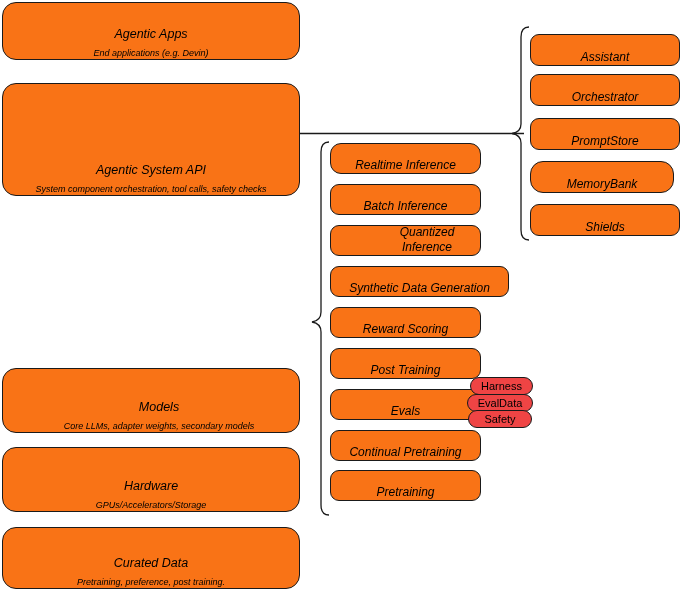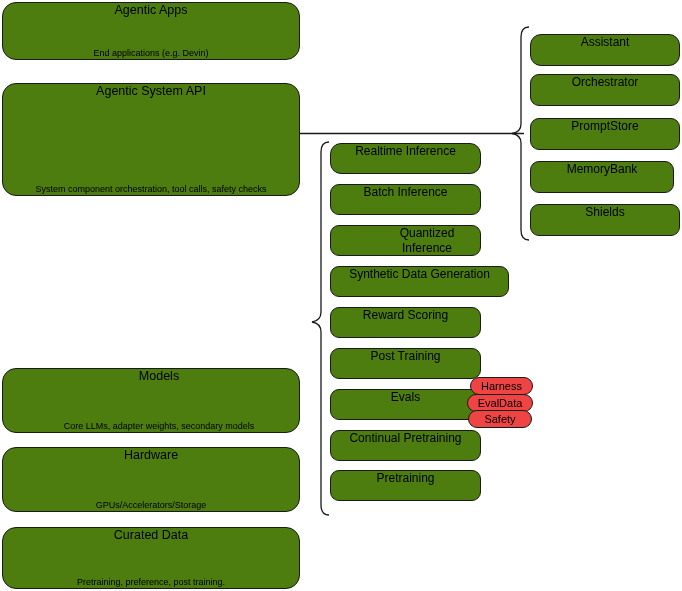--- a/index.html
+++ b/index.html
@@ -18,27 +18,28 @@
   #canvas {
     position: absolute;
     left: 0; top: 0;
     width: 682px;
     height: 591px;
   }
   .box {
     position: absolute;
     box-sizing: border-box;
     border: 1.3px solid #1a1a1a;
-    background: #4d7c0f;
+    background: #f97316;
     display: flex;
     flex-direction: column;
     align-items: center;
-    justify-content: space-between;
+    justify-content: flex-end;
     text-align: center;
     line-height: 1.25;
+    font-style: italic;
   }
   .box-lg {
     border-radius: 14px;
   }
   .box-sm {
     border-radius: 9px;
   }
   .box-title {
     font-size: 12.5px;
     color: #000;
@@ -175,33 +176,33 @@
   </div>
 
   <div class="pill" style="left:467px; top:394px; width:66px; height:18px;">
     <span>EvalData</span>
   </div>
 
   <div class="pill" style="left:468px; top:410px; width:64px; height:18px;">
     <span>Safety</span>
   </div>
 
-  <div class="box box-sm" style="left:530px; top:34px; width:150px; height:32px;border-radius:11px;">
+  <div class="box box-sm" style="left:530px; top:34px; width:150px; height:32px;">
     <div class="box-label">Assistant</div>
   </div>
 
   <div class="box box-sm" style="left:530px; top:74px; width:150px; height:32px;">
     <div class="box-label">Orchestrator</div>
   </div>
 
   <div class="box box-sm" style="left:530px; top:118px; width:150px; height:32px;">
     <div class="box-label">PromptStore</div>
   </div>
 
-  <div class="box box-sm" style="left:530px; top:161px; width:144px; height:32px;">
+  <div class="box box-sm" style="left:530px; top:161px; width:144px; height:32px;border-radius:13px;">
     <div class="box-label">MemoryBank</div>
   </div>
 
   <div class="box box-sm" style="left:530px; top:204px; width:150px; height:32px;">
     <div class="box-label">Shields</div>
   </div>
 
 </div>
 
 </body></html>

